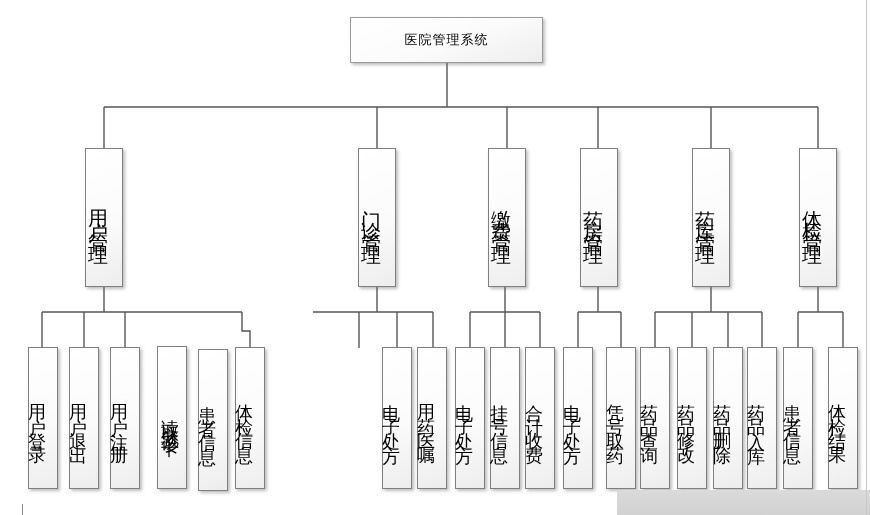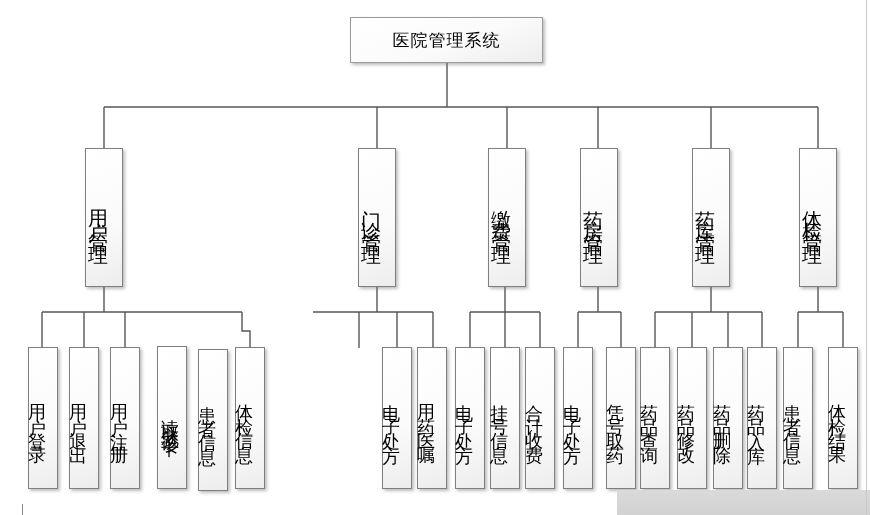--- a/index.html
+++ b/index.html
@@ -15,21 +15,21 @@
     position:absolute;
     box-sizing:border-box;
     border:1px solid #7f7f7f;
     background:linear-gradient(160deg,#ffffff 0%,#fbfbfb 55%,#ededed 100%);
     box-shadow:2px 2px 3px rgba(110,110,110,0.45);
     display:flex;align-items:center;justify-content:center;
     color:#000;
   }
   .node.root{
     border:1px solid #9a9a9a;
-    font-size:17px;
+    font-size:13px;
     letter-spacing:1px;
   }
   .vtext{
     writing-mode:vertical-rl;
     text-orientation:upright;
     white-space:nowrap;
   }
   .lvl2 .vtext{font-size:20px;letter-spacing:12px;padding-block-start:10px;}
   .lvl3 .vtext{font-size:18px;letter-spacing:14px;padding-block-start:12px;}
   .lvl3.tight .vtext{font-size:18px;letter-spacing:5px;padding-block-start:4px;}

